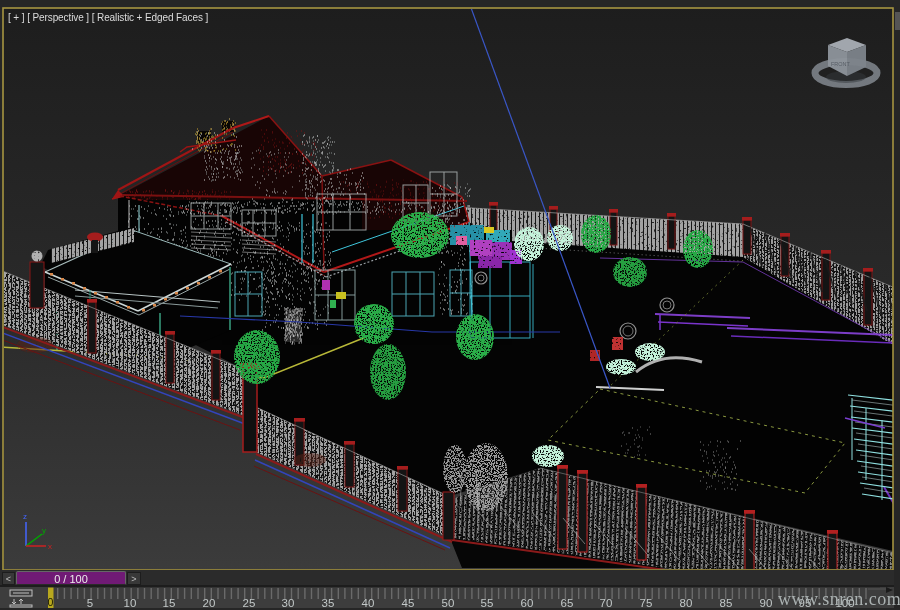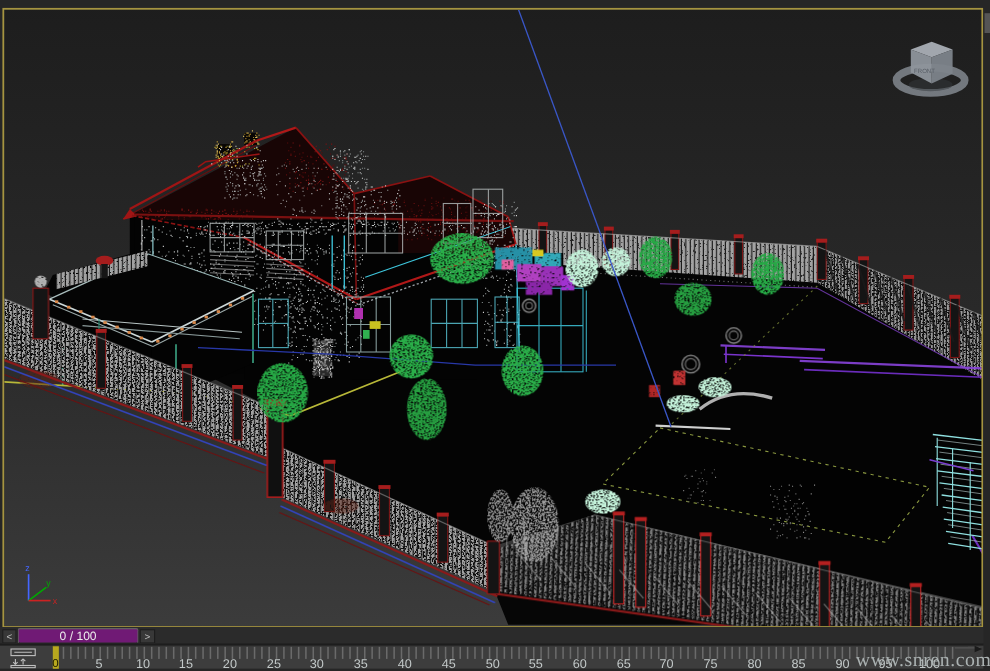--- a/index.html
+++ b/index.html
@@ -501,20 +501,21 @@
 </g>
 <g stroke-width="1.5" fill="none">
 <line x1="26" y1="546" x2="26" y2="522" stroke="#4466ff"></line>
 <line x1="26" y1="546" x2="42" y2="534" stroke="#00a800"></line>
 <line x1="26" y1="546" x2="46" y2="546" stroke="#cc2222"></line>
 </g>
 <text x="23" y="519" font-size="8" fill="#4466ff" font-family="Liberation Sans, sans-serif">z</text>
 <text x="42" y="533" font-size="8" fill="#00a800" font-family="Liberation Sans, sans-serif">y</text>
 <text x="48" y="549" font-size="8" fill="#cc2222" font-family="Liberation Sans, sans-serif">x</text>
 </svg>
+<div id="label">[ + ] [ Perspective ] [ Realistic + Edged Faces ]</div>
 <div id="sliderrow">
   <div id="btnl">&lt;</div>
   <div id="slider">0 / 100</div>
   <div id="btnr">&gt;</div>
 </div>
 <div id="trackbar">
       <svg width="900" height="22" style="position:absolute;left:0;top:0">
 <rect x="57.0" y="1" width="1.4" height="11" fill="#6a6a6a"></rect>
         <rect x="63.7" y="1" width="1.4" height="11" fill="#6a6a6a"></rect>
         <rect x="70.4" y="1" width="1.4" height="11" fill="#6a6a6a"></rect>

